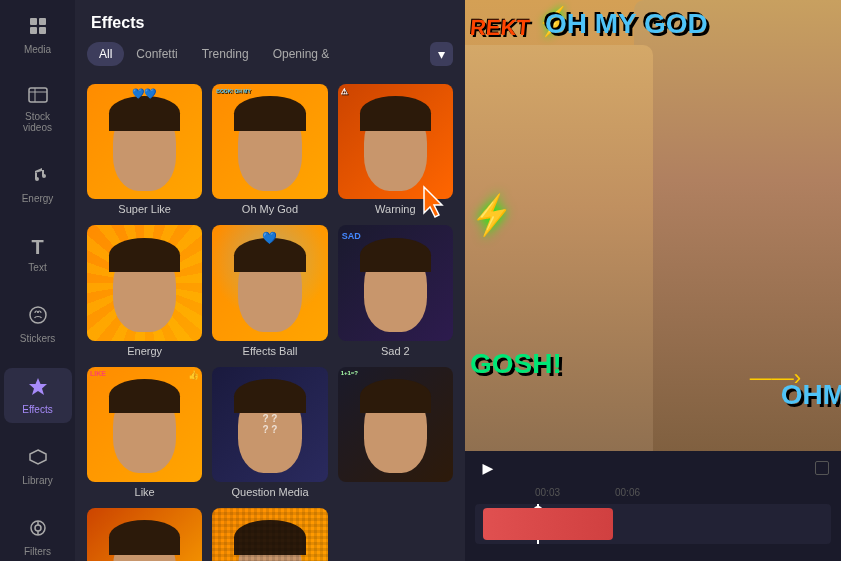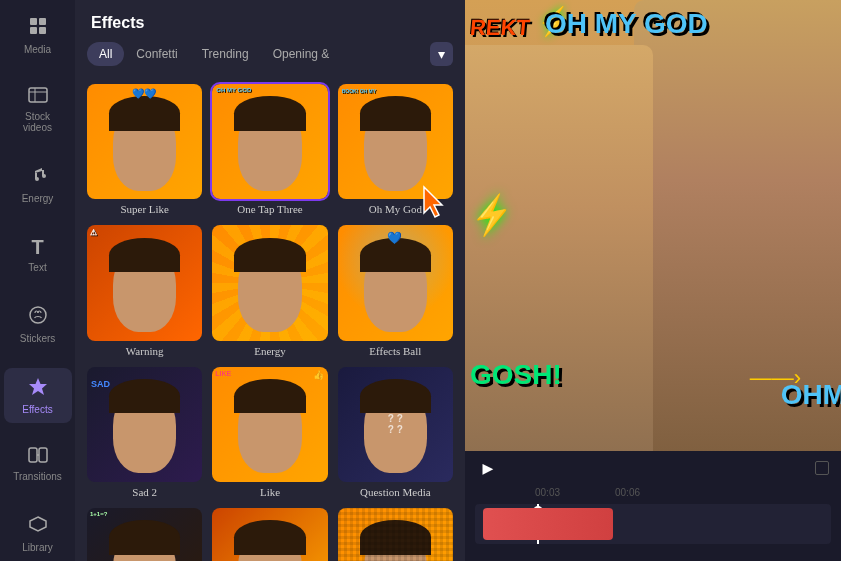--- a/index.html
+++ b/index.html
@@ -109,21 +109,20 @@
       aspect-ratio: 1;
       border-radius: 8px;
       overflow: hidden;
       position: relative;
       background: #ffa500;
     }
     .effect-label {
       font-size: 11px;
       color: #ccc;
       text-align: center;
-      font-family: Liberation Serif, serif;
     }
 
     
     .cursor-overlay {
       position: absolute;
       top: 185px;
       left: 420px;
       width: 30px;
       height: 36px;
       z-index: 100;
@@ -172,21 +171,21 @@
       position: absolute;
       top: 195px;
       left: 5px;
       font-size: 36px;
       color: #00ff44;
       text-shadow: 0 0 12px #00ff00;
       transform: rotate(-10deg);
     }
     .sticker-gosh {
       position: absolute;
-      bottom: 60px;
+      bottom: 71px;
       left: 5px;
       font-family: Impact, Arial Black, sans-serif;
       font-size: 28px;
       font-weight: 900;
       color: #00e676;
       text-shadow: 3px 3px 0 #000;
     }
     .sticker-ohm {
       position: absolute;
       bottom: 40px;
@@ -334,21 +333,21 @@
       inset: 0;
       background: repeating-conic-gradient(from 0deg, rgba(255,200,0,0.3) 0deg 10deg, transparent 10deg 20deg);
     }
     .overlay-confetti {
       position: absolute;
       inset: 0;
       background: radial-gradient(circle at 50% 30%, rgba(100,200,255,0.4), transparent 60%);
     }
     .overlay-sad {
       position: absolute;
-      top: 12px;
+      top: 6px;
       left: 4px;
       font-size: 9px;
       color: #4488ff;
       font-weight: bold;
     }
     .overlay-qmark {
       position: absolute;
       inset: 0;
       display: flex;
       flex-wrap: wrap;
@@ -417,30 +416,20 @@
   <div class="sidebar-item active">
     <span class="icon">
       <svg width="20" height="20" viewBox="0 0 20 20" fill="none">
         <polygon points="10,2 12.5,8 19,8 14,12.5 16,19 10,15 4,19 6,12.5 1,8 7.5,8" fill="#a78bfa"></polygon>
       </svg>
     </span>
     <span class="label" style="color:#a78bfa">Effects</span>
   </div>
   <div class="sidebar-item">
     <span class="icon">
-      <svg width="20" height="16" viewBox="0 0 20 16" fill="none">
-        <rect x="1" y="1" width="8" height="14" rx="2" stroke="#aaa" stroke-width="1.5"></rect>
-        <rect x="11" y="1" width="8" height="14" rx="2" stroke="#aaa" stroke-width="1.5"></rect>
-        <line x1="9" y1="8" x2="11" y2="8" stroke="#aaa" stroke-width="1.5"></line>
-      </svg>
-    </span>
-    <span class="label">Transitions</span>
-  </div>
-  <div class="sidebar-item">
-    <span class="icon">
       <svg width="20" height="20" viewBox="0 0 20 20" fill="none">
         <polygon points="10,3 18,7 18,13 10,17 2,13 2,7" stroke="#aaa" stroke-width="1.5" fill="none"></polygon>
       </svg>
     </span>
     <span class="label">Library</span>
   </div>
   <div class="sidebar-item">
     <span class="icon">
       <svg width="20" height="20" viewBox="0 0 20 20" fill="none">
         <circle cx="10" cy="10" r="7" stroke="#aaa" stroke-width="1.5" fill="none"></circle>
@@ -469,31 +458,20 @@
         <div class="effect-thumb-inner">
           <div class="mini-face">
               <div class="mini-hair"></div>
             </div>
           <div class="overlay-hearts">💙💙</div>
         </div>
       </div>
       <span class="effect-label">Super Like</span>
     </div>
 
-    <div class="effect-item">
-      <div class="effect-thumb thumb-orange selected-thumb">
-        <div class="effect-thumb-inner">
-          <div class="mini-face">
-              <div class="mini-hair"></div>
-            </div>
-          <div class="overlay-text" style="font-size:6px;color:#4fc3f7;font-weight:900;top:3px;">OH MY GOD</div>
-        </div>
-      </div>
-      <span class="effect-label">One Tap Three</span>
-    </div>
 
     <div class="effect-item">
       <div class="effect-thumb thumb-orange">
         <div class="effect-thumb-inner">
           <div class="mini-face">
               <div class="mini-hair"></div>
             </div>
           <div class="overlay-text" style="font-size:5px;color:#4fc3f7;font-weight:900;">BOOK! OH MY</div>
         </div>
       </div>

